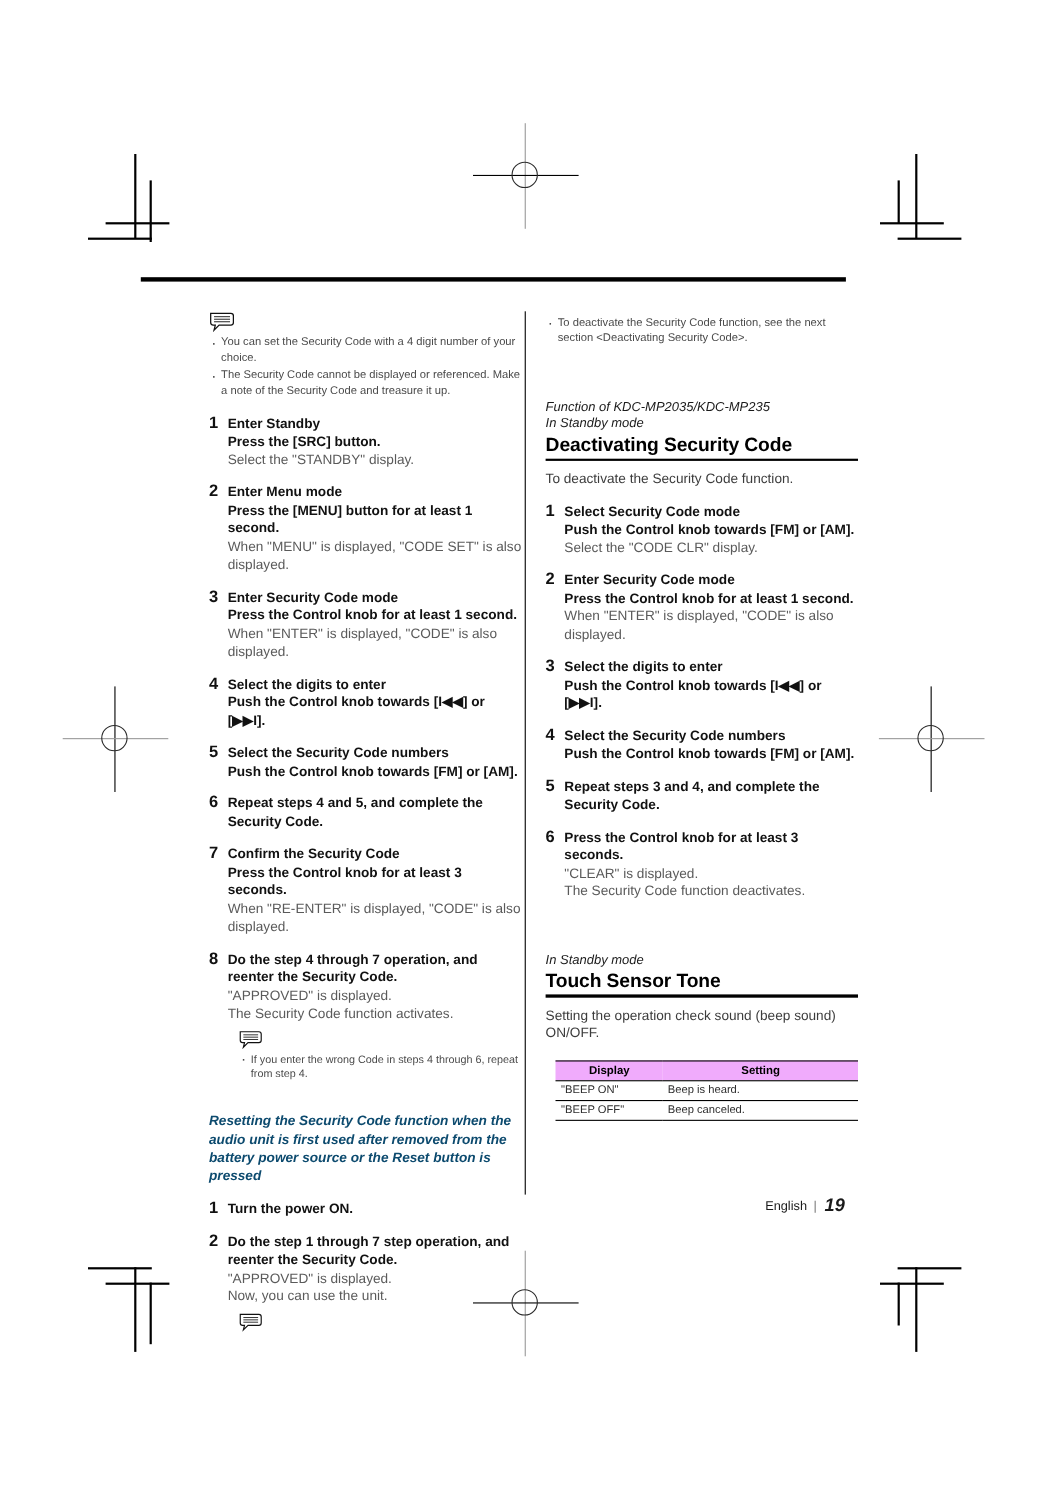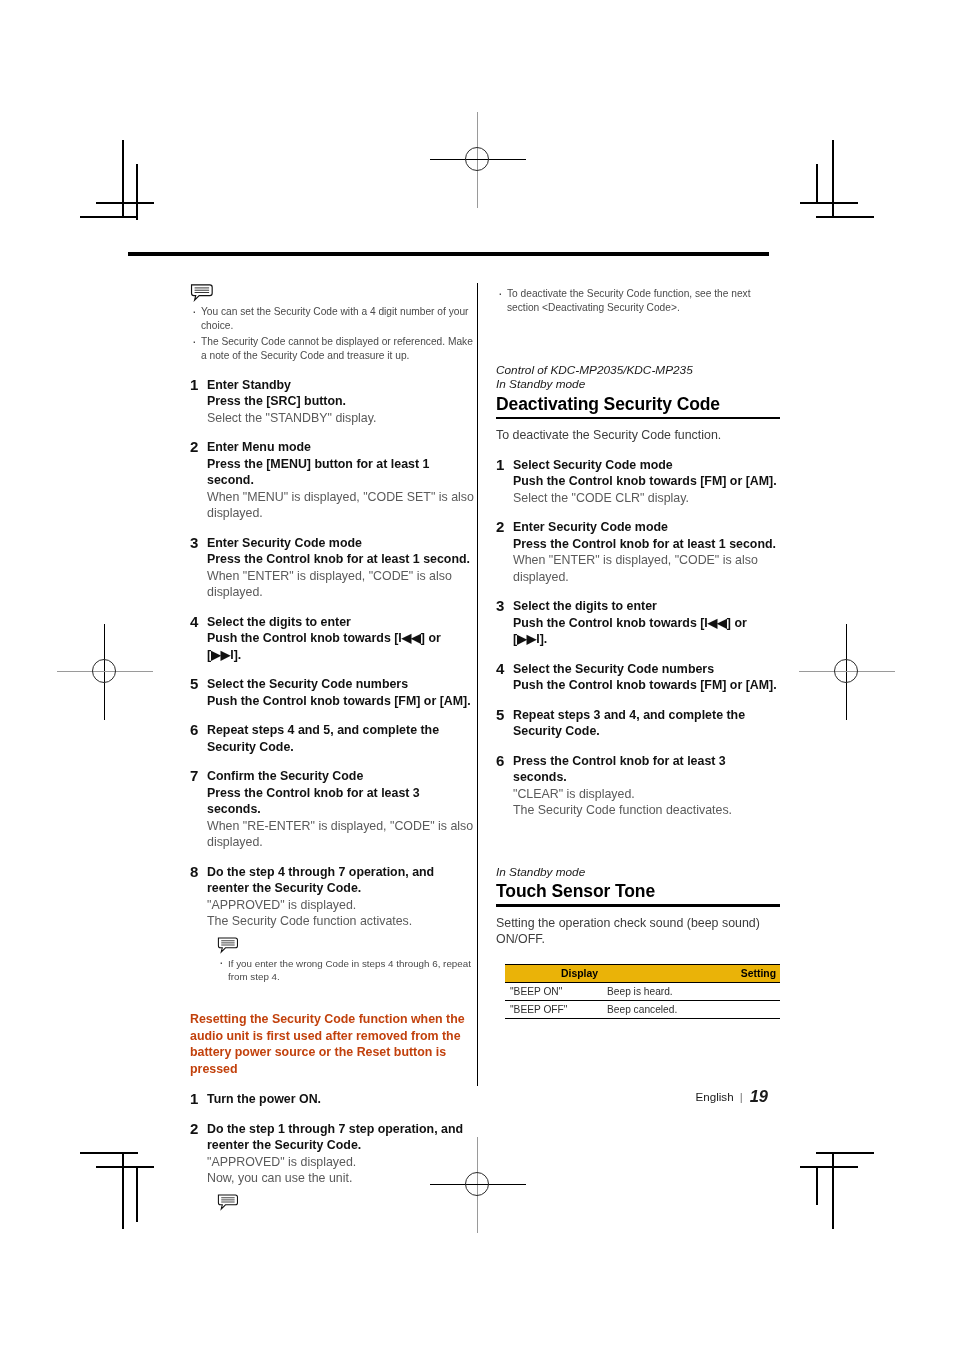--- a/index.html
+++ b/index.html
@@ -129,42 +129,43 @@
   }
   .body-text {
     font-size: 12.4px;
     line-height: 16.5px;
     color: #3c3c3c;
   }
   .lead-italic-bold {
     font-size: 12.4px;
     line-height: 16.8px;
     font-weight: bold;
-    color: #c2410c;
+    font-style: italic;
+    color: #0c4a6e;
   }
 
   .note-block { margin-top: 6px; padding-left: 10px; }
   .note-block .note-icon { width: 24px; height: 18px; }
   .note-block .bullets li { font-size: 9.8px; line-height: 13.6px; }
 
   .spacer-lg { height: 46px; }
   .spacer-md { height: 26px; }
 
   
   table.settings {
     border-collapse: collapse;
     width: 275px;
     margin-top: 16px;
     margin-left: 9px;
   }
   table.settings th {
-    background: #eab308;
+    background: #f0abfc;
     font-size: 10.4px;
     font-weight: bold;
-    text-align: right;
+    text-align: center;
     padding: 3px 4px 3px 5px;
     color: #000;
     border-top: 1.8px solid #000;
     border-bottom: 1.2px solid #000;
   }
   table.settings td {
     font-size: 10.2px;
     padding: 3px 4px 3px 5px;
     color: #2e2e2e;
     border-bottom: 1.1px solid #000;
@@ -352,21 +353,21 @@
 
 <div class="col col-right">
 
   <ul class="bullets" style="margin-top:4px;">
     <li>To deactivate the Security Code function, see the next section &lt;Deactivating Security Code&gt;.</li>
   </ul>
 
   <div class="spacer-lg"></div>
 
   <div>
-    <div class="italic-line">Control of KDC-MP2035/KDC-MP235</div>
+    <div class="italic-line">Function of KDC-MP2035/KDC-MP235</div>
     <div class="italic-line">In Standby mode</div>
     <div class="section-head">Deactivating Security Code</div>
     <div class="section-rule"></div>
     <div class="body-text">To deactivate the Security Code function.</div>
 
     <div class="step">
       <span class="num">1</span>
       <div class="t-bold">Select Security Code mode</div>
       <div class="t-bold">Push the Control knob towards [FM] or [AM].</div>
       <div class="t-plain">Select the "CODE CLR" display.</div>

